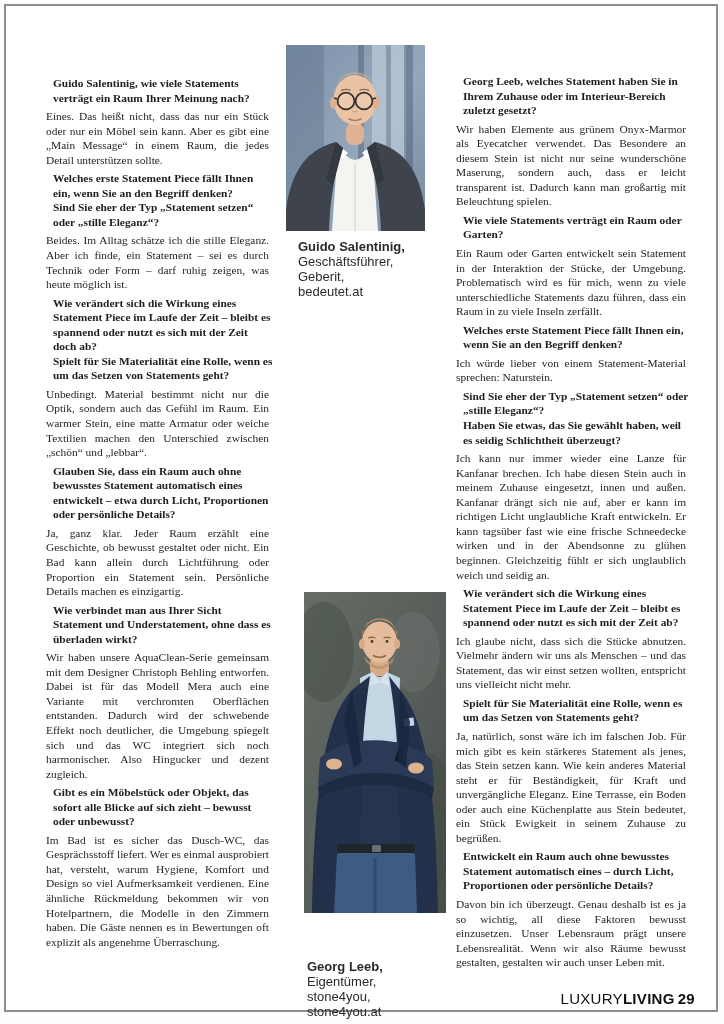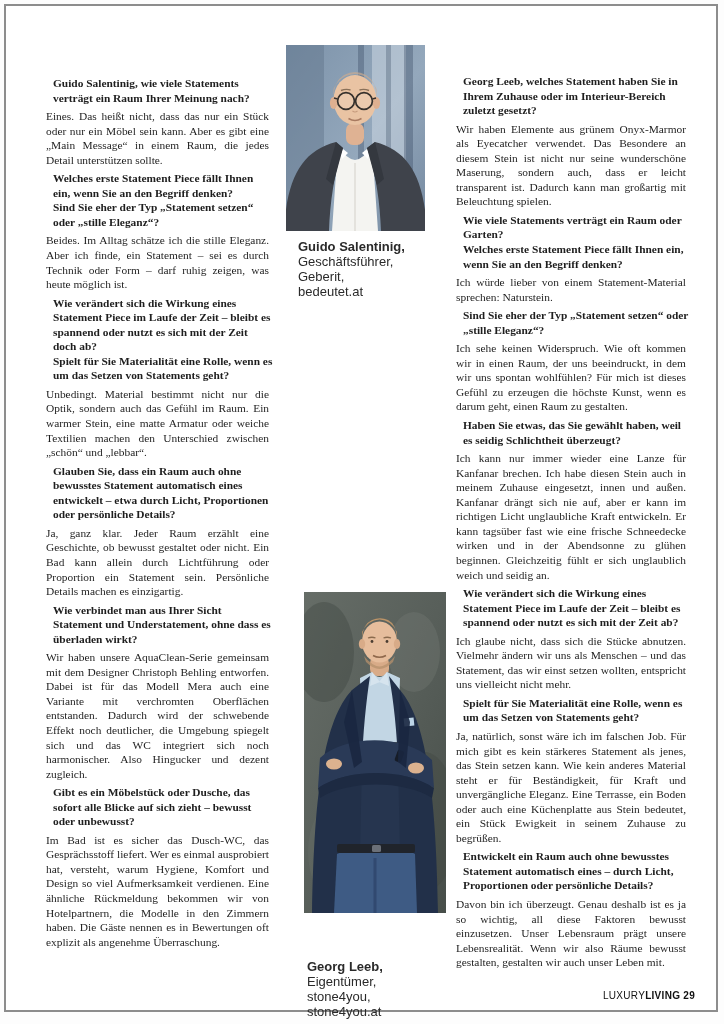--- a/index.html
+++ b/index.html
@@ -46,21 +46,21 @@
     color: #2a2a2a;
     text-align: left;
   }
   .caption-1 { left: 292px; top: 233px; width: 132px; }
   .caption-2 { left: 301px; top: 953px; width: 138px; }
   .cap-name { font-weight: bold; }
   .page-footer {
     position: absolute;
     right: 21px; top: 984px;
     font-family: "Liberation Sans", sans-serif;
-    font-size: 10px;
+    font-size: 15px;
     letter-spacing: 0.3px;
     color: #111;
     white-space: nowrap;
   }
   .brand-light { font-weight: 400; }
   .brand-bold  { font-weight: 700; }
   .footer-page-number { font-weight: 700; margin-left: 3px; }
 </style>
 </head>
 <body>
@@ -73,21 +73,21 @@
       <p class="question">Welches erste Statement Piece fällt Ihnen ein, wenn Sie an den Begriff denken?</p>
       <p class="question">Sind Sie eher der Typ „Statement setzen“ oder „stille Eleganz“?</p>
       <p class="answer">Beides. Im Alltag schätze ich die stille Eleganz. Aber ich finde, ein Statement – sei es durch Technik oder Form – darf ruhig zeigen, was heute möglich ist.</p>
       <p class="question">Wie verändert sich die Wirkung eines Statement Piece im Laufe der Zeit – bleibt es spannend oder nutzt es sich mit der Zeit doch ab?</p>
       <p class="question">Spielt für Sie Materialität eine Rolle, wenn es um das Setzen von Statements geht?</p>
       <p class="answer">Unbedingt. Material bestimmt nicht nur die Optik, sondern auch das Gefühl im Raum. Ein warmer Stein, eine matte Armatur oder weiche Textilien machen den Unterschied zwischen „schön“ und „lebbar“.</p>
       <p class="question">Glauben Sie, dass ein Raum auch ohne bewusstes Statement automatisch eines entwickelt – etwa durch Licht, Proportionen oder persönliche Details?</p>
       <p class="answer">Ja, ganz klar. Jeder Raum erzählt eine Geschichte, ob bewusst gestaltet oder nicht. Ein Bad kann allein durch Lichtführung oder Proportion ein Statement sein. Persönliche Details machen es einzigartig.</p>
       <p class="question">Wie verbindet man aus Ihrer Sicht Statement und Understatement, ohne dass es überladen wirkt?</p>
       <p class="answer">Wir haben unsere AquaClean-Serie gemeinsam mit dem Designer Christoph Behling entworfen. Dabei ist für das Modell Mera auch eine Variante mit verchromten Oberflächen entstanden. Dadurch wird der schwebende Effekt noch deutlicher, die Umgebung spiegelt sich und das WC integriert sich noch harmonischer. Also Hingucker und dezent zugleich.</p>
-      <p class="question">Gibt es ein Möbelstück oder Dusche, das sofort alle Blicke auf sich zieht – bewusst oder unbewusst?</p>
+      <p class="question">Gibt es ein Möbelstück oder Objekt, das sofort alle Blicke auf sich zieht – bewusst oder unbewusst?</p>
       <p class="answer">Im Bad ist es sicher das Dusch-WC, das Gesprächsstoff liefert. Wer es einmal ausprobiert hat, versteht, warum Hygiene, Komfort und Design so viel Aufmerksamkeit verdienen. Eine ähnliche Rückmeldung bekommen wir von Hotelpartnern, die Modelle in den Zimmern haben. Die Gäste nennen es in Bewertungen oft explizit als angenehme Überraschung.</p>
     </div>
 
   <figure class="photo-1">
     <svg viewBox="0 0 139 186" preserveAspectRatio="none">
       <defs>
         <linearGradient id="bg1" x1="0" y1="0" x2="1" y2="1">
           <stop offset="0" stop-color="#7d93aa"></stop>
           <stop offset="0.55" stop-color="#94a8bc"></stop>
           <stop offset="1" stop-color="#7589a0"></stop>
@@ -193,24 +193,24 @@
   <div class="caption caption-2">
     <span class="cap-name">Georg Leeb,</span><span> Eigentümer,</span><br>
     <span>stone4you,</span><br>
     <span>stone4you.at</span>
   </div>
 
   <div class="col col-right">
       <p class="question">Georg Leeb, welches Statement haben Sie in Ihrem Zuhause oder im Interieur-Bereich zuletzt gesetzt?</p>
       <p class="answer">Wir haben Elemente aus grünem Onyx-Marmor als Eyecatcher verwendet. Das Besondere an diesem Stein ist nicht nur seine wunderschöne Maserung, sondern auch, dass er leicht transparent ist. Dadurch kann man großartig mit Beleuchtung spielen.</p>
       <p class="question">Wie viele Statements verträgt ein Raum oder Garten?</p>
+      <p class="answer">Ein Raum oder Garten entwickelt sein Statement in der Interaktion der Stücke, der Umgebung. Problematisch wird es für mich, wenn zu viele unterschiedliche Statements dazu führen, dass ein Raum in zu viele Inseln zerfällt.</p>
       <p class="question">Welches erste Statement Piece fällt Ihnen ein, wenn Sie an den Begriff denken?</p>
       <p class="answer">Ich würde lieber von einem Statement-Material sprechen: Naturstein.</p>
       <p class="question">Sind Sie eher der Typ „Statement setzen“ oder „stille Eleganz“?</p>
-      <p class="answer">Ich sehe keinen Widerspruch. Wie oft kommen wir in einen Raum, der uns beeindruckt, in dem wir uns spontan wohlfühlen? Für mich ist dieses Gefühl zu erzeugen die höchste Kunst, wenn es darum geht, einen Raum zu gestalten.</p>
       <p class="question">Haben Sie etwas, das Sie gewählt haben, weil es seidig Schlichtheit überzeugt?</p>
       <p class="answer">Ich kann nur immer wieder eine Lanze für Kanfanar brechen. Ich habe diesen Stein auch in meinem Zuhause eingesetzt, innen und außen. Kanfanar drängt sich nie auf, aber er kann im richtigen Licht unglaubliche Kraft entwickeln. Er kann tagsüber fast wie eine frische Schneedecke wirken und in der Abendsonne zu glühen beginnen. Gleichzeitig fühlt er sich unglaublich weich und seidig an.</p>
       <p class="question">Wie verändert sich die Wirkung eines Statement Piece im Laufe der Zeit – bleibt es spannend oder nutzt es sich mit der Zeit ab?</p>
       <p class="answer">Ich glaube nicht, dass sich die Stücke abnutzen. Vielmehr ändern wir uns als Menschen – und das Statement, das wir einst setzen wollten, entspricht uns vielleicht nicht mehr.</p>
       <p class="question">Spielt für Sie Materialität eine Rolle, wenn es um das Setzen von Statements geht?</p>
       <p class="answer">Ja, natürlich, sonst wäre ich im falschen Job. Für mich gibt es kein stärkeres Statement als jenes, das Stein setzen kann. Wie kein anderes Material steht er für Beständigkeit, für Kraft und unvergängliche Eleganz. Eine Terrasse, ein Boden oder auch eine Küchenplatte aus Stein bedeutet, ein Stück Ewigkeit in seinem Zuhause zu begrüßen.</p>
       <p class="question">Entwickelt ein Raum auch ohne bewusstes Statement automatisch eines – durch Licht, Proportionen oder persönliche Details?</p>
       <p class="answer">Davon bin ich überzeugt. Genau deshalb ist es ja so wichtig, all diese Faktoren bewusst einzusetzen. Unser Lebensraum prägt unsere Lebensrealität. Wenn wir also Räume bewusst gestalten, gestalten wir auch unser Leben mit.</p>
     </div>
 

